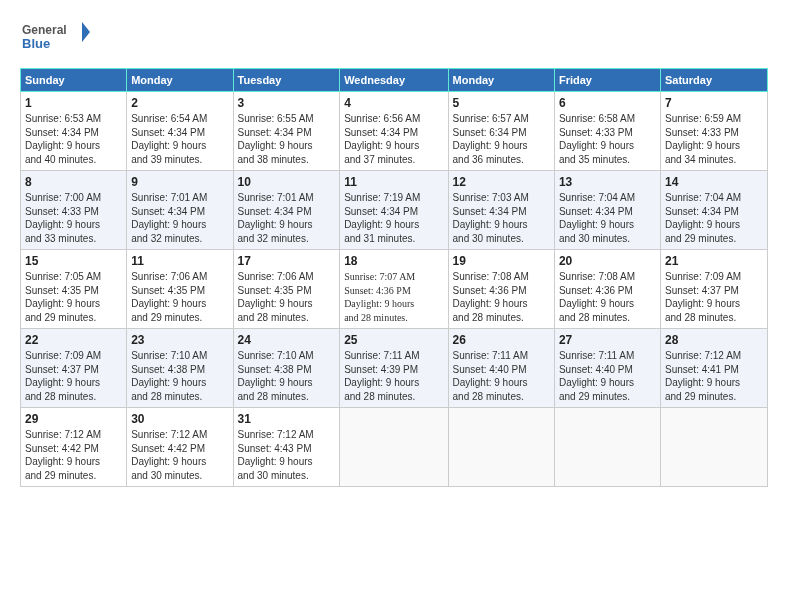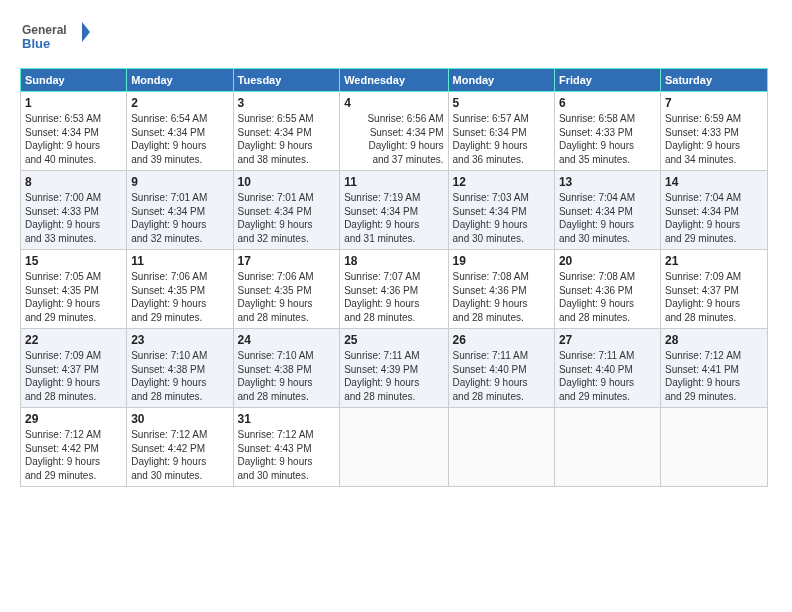--- a/index.html
+++ b/index.html
@@ -131,21 +131,21 @@
           </td>
           <td>
             <span class="day-num">3</span>
             <div class="day-info" style="white-space: pre-line;">Sunrise: 6:55 AM
 Sunset: 4:34 PM
 Daylight: 9 hours
 and 38 minutes.</div>
           </td>
           <td>
             <span class="day-num">4</span>
-            <div class="day-info" style="white-space: pre-line; text-align: right;">Sunrise: 6:56 AM
+            <div class="day-info" style="white-space: pre-line;">Sunrise: 6:56 AM
 Sunset: 4:34 PM
 Daylight: 9 hours
 and 37 minutes.</div>
           </td>
           <td>
             <span class="day-num">5</span>
             <div class="day-info" style="white-space: pre-line;">Sunrise: 6:57 AM
 Sunset: 6:34 PM
 Daylight: 9 hours
 and 36 minutes.</div>
@@ -233,21 +233,21 @@
           </td>
           <td>
             <span class="day-num">17</span>
             <div class="day-info" style="white-space: pre-line;">Sunrise: 7:06 AM
 Sunset: 4:35 PM
 Daylight: 9 hours
 and 28 minutes.</div>
           </td>
           <td>
             <span class="day-num">18</span>
-            <div class="day-info" style="white-space: pre-line;">Sunrise: 7:07 AM
+            <div class="day-info" style="white-space: pre-line; font-family: Liberation Serif, serif;">Sunrise: 7:07 AM
 Sunset: 4:36 PM
 Daylight: 9 hours
 and 28 minutes.</div>
           </td>
           <td>
             <span class="day-num">19</span>
             <div class="day-info" style="white-space: pre-line;">Sunrise: 7:08 AM
 Sunset: 4:36 PM
 Daylight: 9 hours
 and 28 minutes.</div>

